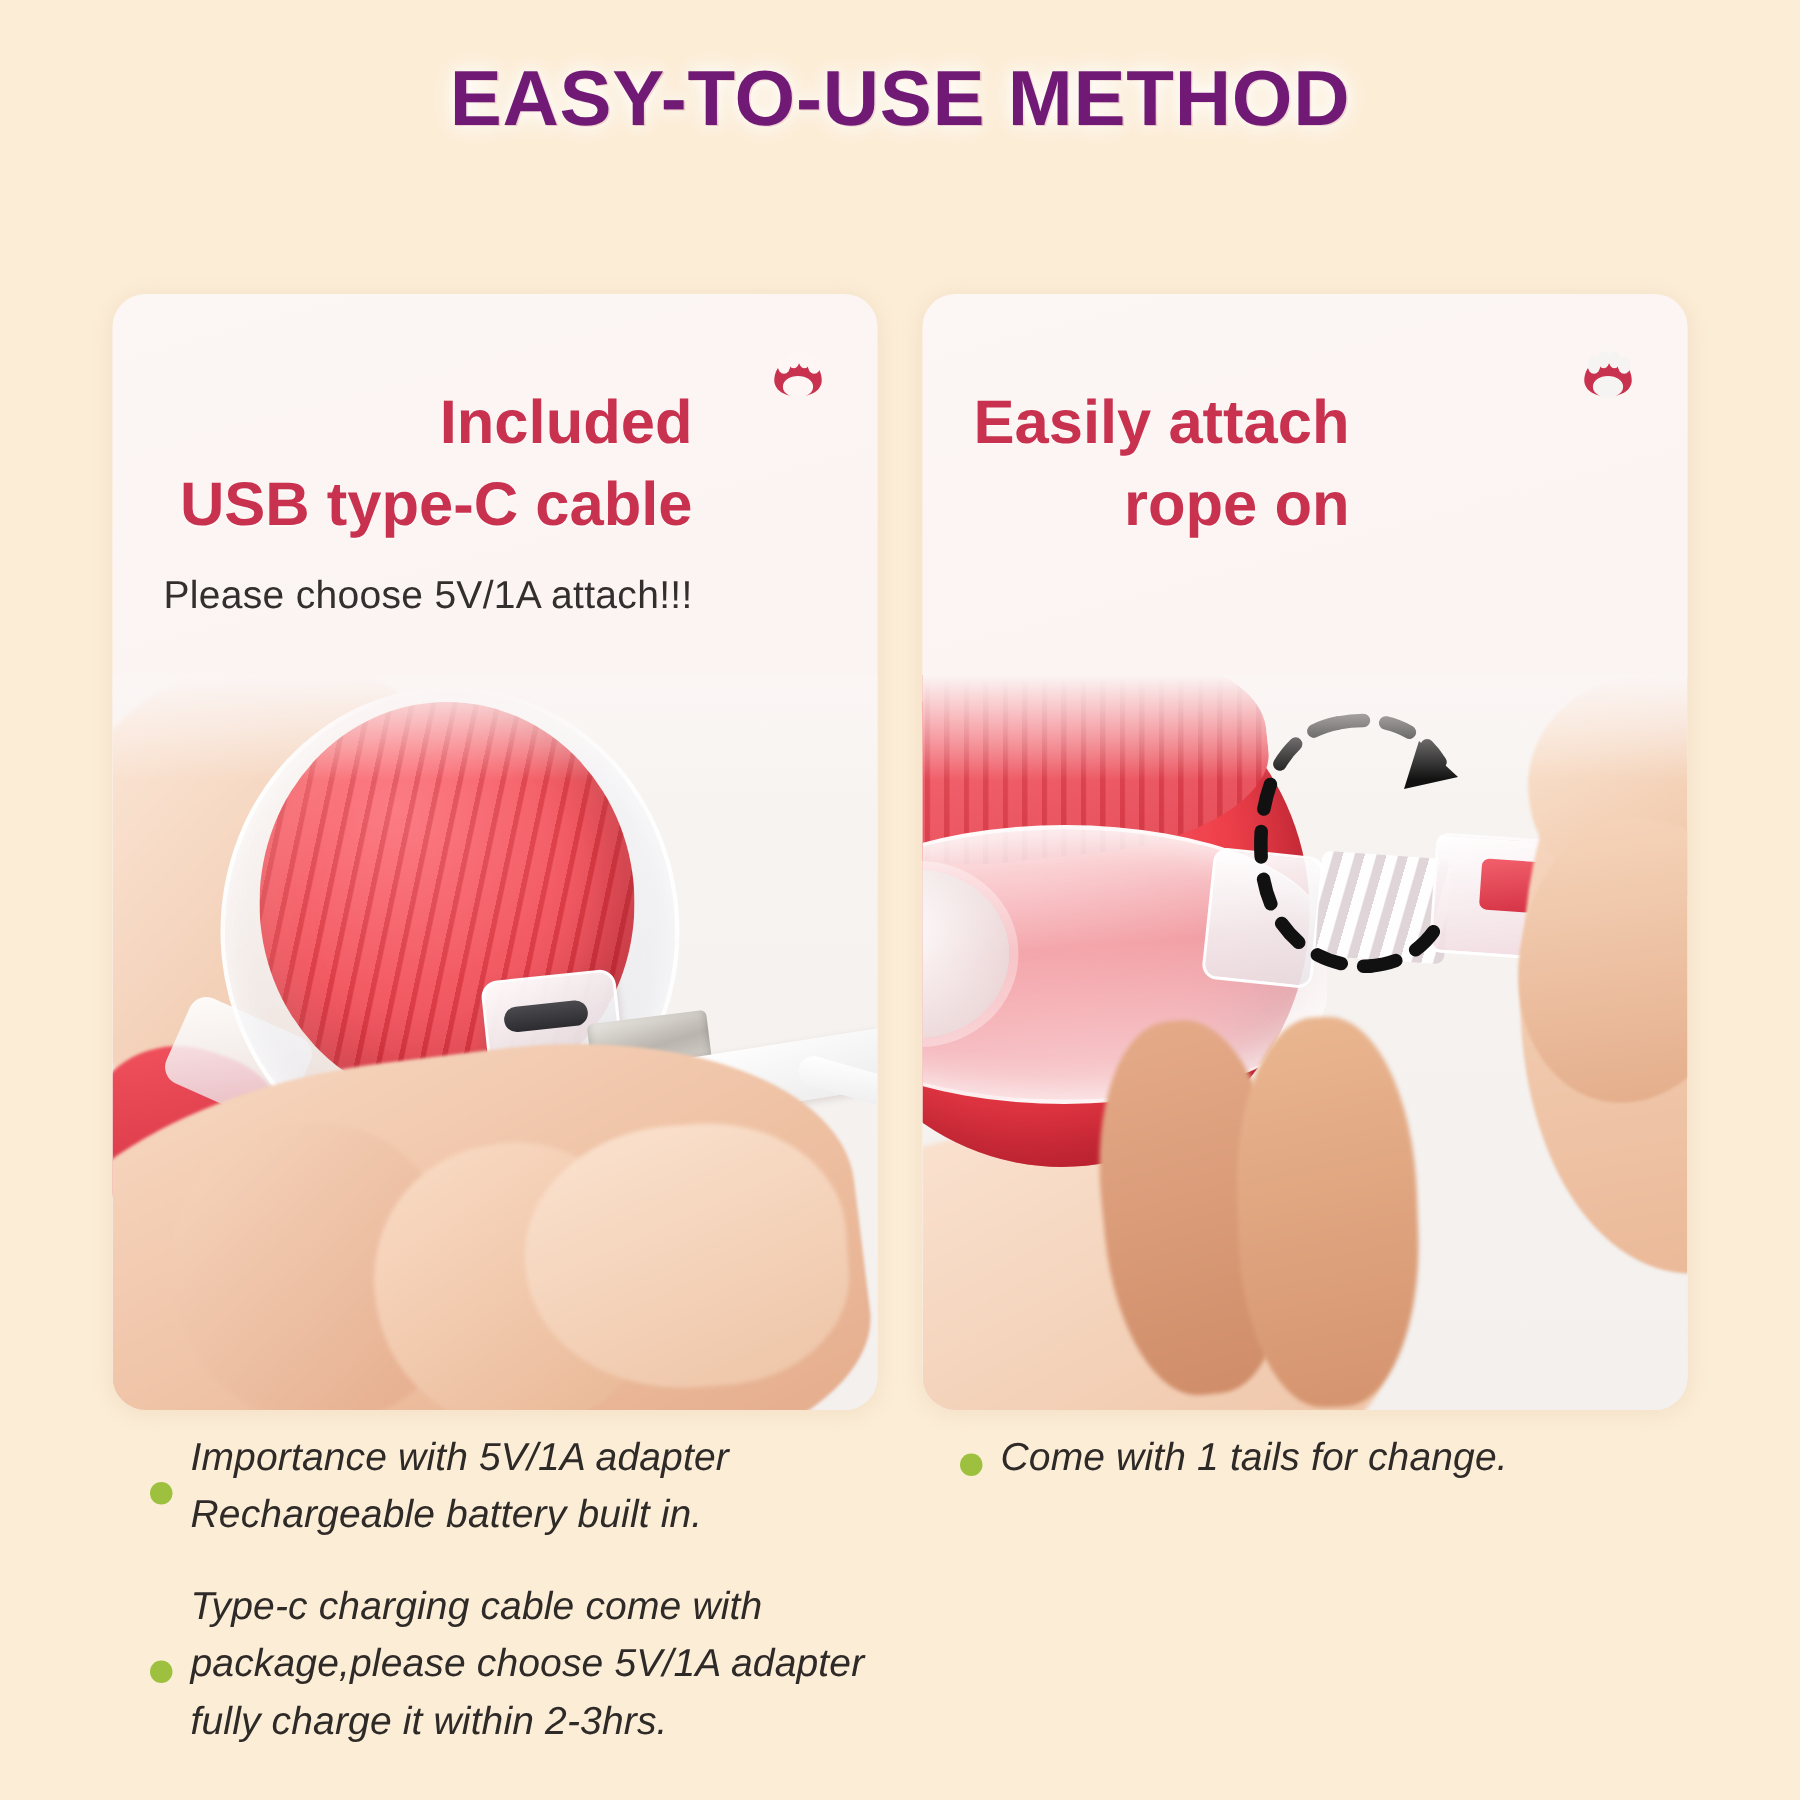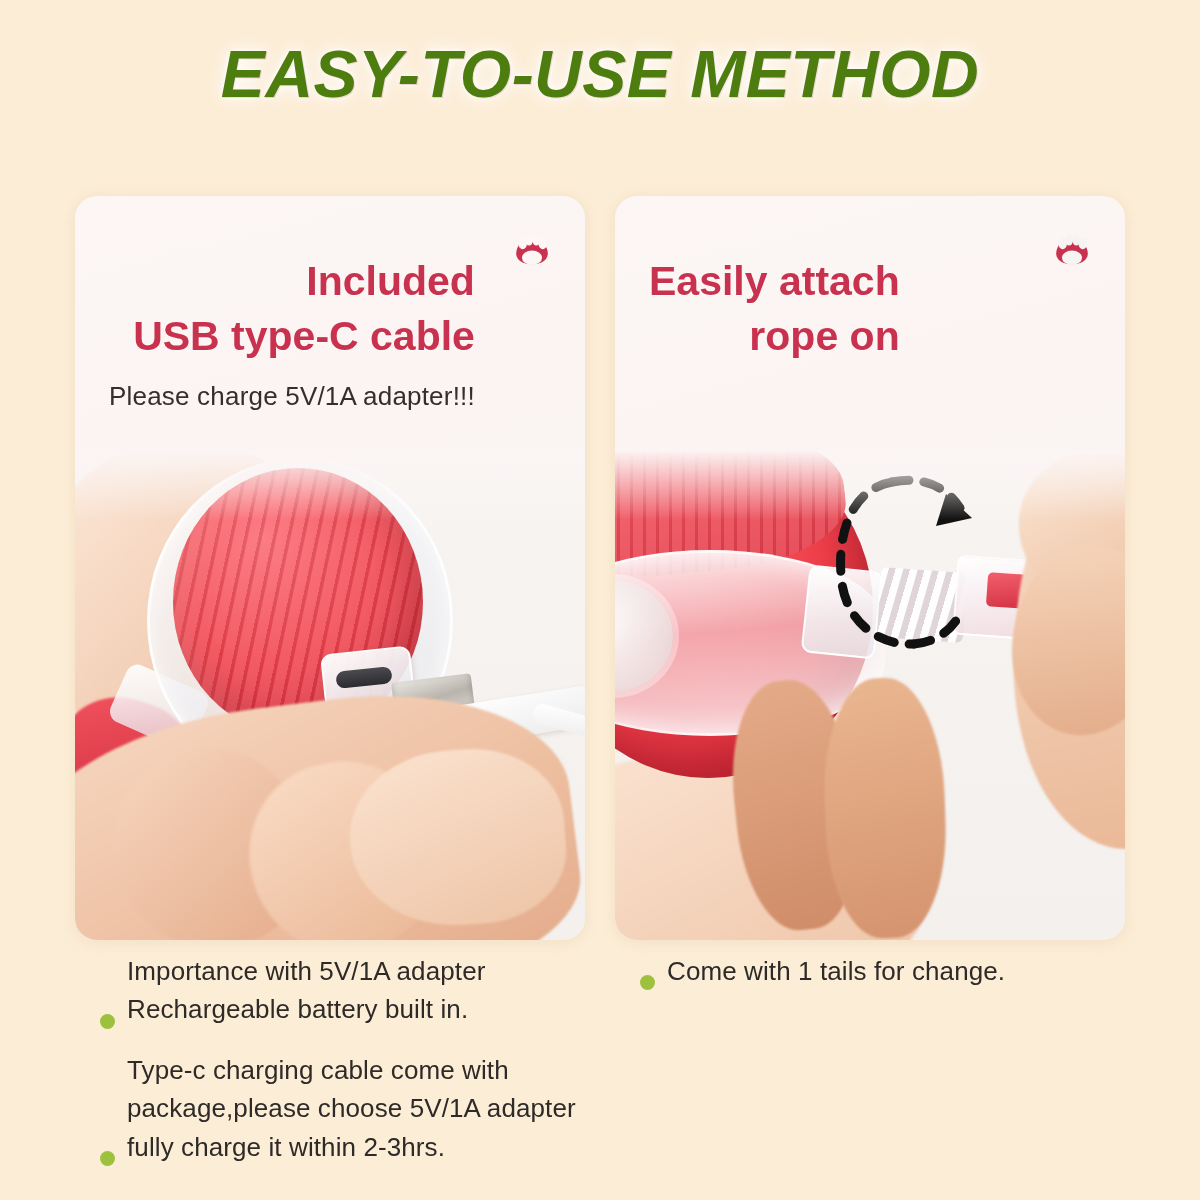--- a/index.html
+++ b/index.html
@@ -15,25 +15,24 @@
     position: relative;
   }
 
   
   .page-title {
     position: absolute;
     top: 36px;
     left: 0;
     width: 1200px;
     text-align: center;
-    font-size: 66px;
+    font-size: 52px;
     font-weight: bold;
-    font-style: italic;
     letter-spacing: 0.5px;
-    color: #4d7c0f;
+    color: #701a75;
     text-shadow:
       0 0 10px rgba(255,255,255,0.95),
       0 0 20px rgba(255,255,255,0.85),
       1px 1px 0 rgba(160,30,55,0.30);
   }
 
   
   .cards {
     position: absolute;
     top: 196px;
@@ -327,22 +326,23 @@
     left: 0;
     width: 1200px;
     height: 248px;
   }
   .list-col { position: absolute; top: 0; }
   .list-left  { left: 100px; width: 500px; }
   .list-right { left: 640px; width: 490px; }
 
   .bullet-item {
     display: flex;
-    align-items: flex-end;
+    align-items: center;
     margin-bottom: 22px;
+    font-style: italic;
   }
   .bullet-dot {
     flex: 0 0 auto;
     width: 15px;
     height: 15px;
     border-radius: 50%;
     background: #9dc13e;
     margin-top: 11px;
     margin-right: 12px;
   }
@@ -367,21 +367,21 @@
       <ellipse cx="32" cy="47" rx="14" ry="10" fill="#fdf6f5"></ellipse>
       <ellipse cx="19" cy="27" rx="6" ry="8" fill="#fdf6f5"></ellipse>
       <ellipse cx="28" cy="22" rx="5.5" ry="8" fill="#fdf6f5"></ellipse>
       <ellipse cx="38" cy="22" rx="5.5" ry="8" fill="#fdf6f5"></ellipse>
       <ellipse cx="47" cy="27" rx="6" ry="8" fill="#fdf6f5"></ellipse>
     </svg>
 
     <div class="card-head">
       <div class="card-title">Included
 USB type-C cable</div>
-      <div class="card-sub">Please charge 5V/1A adapter!!!</div>
+      <div class="card-sub">Please choose 5V/1A attach!!!</div>
     </div>
 
     <div class="photo">
       <div class="sh l-hand-top skin-c"></div>
       <div class="sh l-rope-red"></div>
       <div class="sh l-rope-clear"></div>
       <div class="sh l-clear-ring"></div>
       <div class="sh l-ball"></div>
       <div class="sh l-red-tab"></div>
       <div class="sh l-port-housing"></div>

